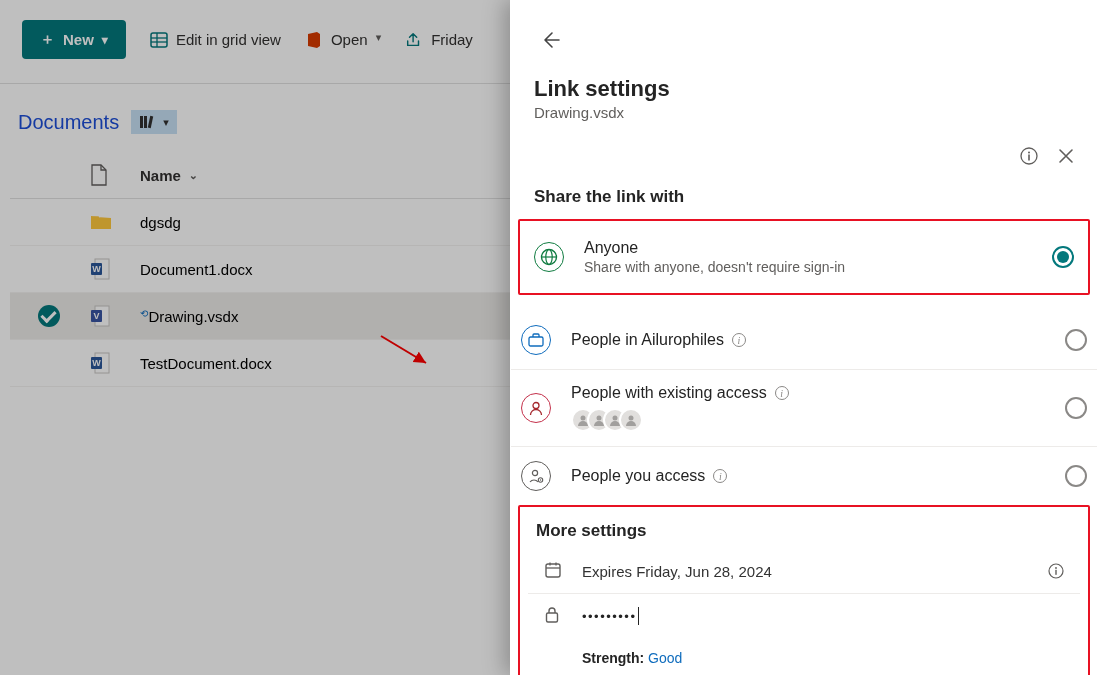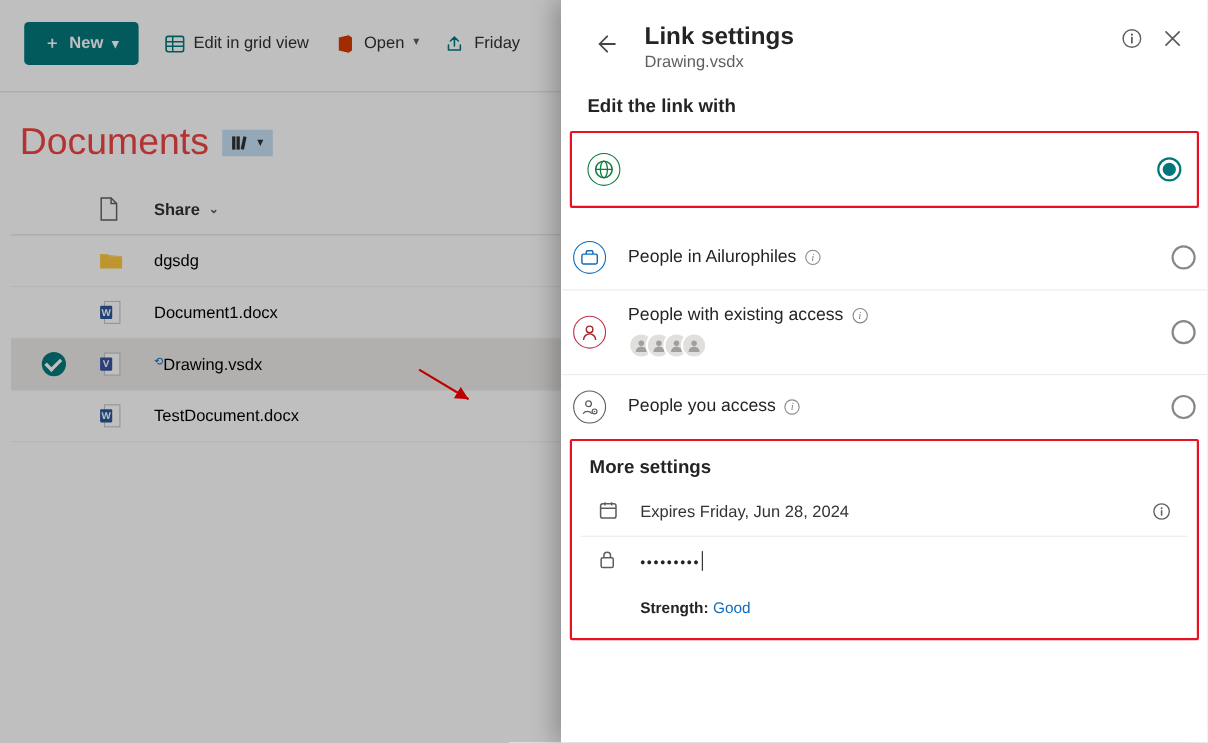--- a/index.html
+++ b/index.html
@@ -9,21 +9,21 @@
   
   .page { position: absolute; inset: 0; background: #fff; }
   .toolbar { display: flex; align-items: center; gap: 24px; padding: 20px 22px 24px 22px; border-bottom: 1px solid #e1e1e1; }
   .btn-new { background: #03787c; color: #fff; border: none; border-radius: 4px; padding: 10px 18px; font-size: 15px; font-weight: 600; display: flex; align-items: center; gap: 8px; cursor: pointer; }
   .btn-new .chev { font-size: 12px; }
   .toolbar-item { display: flex; align-items: flex-start; gap: 8px; font-size: 15px; color: #323130; cursor: pointer; }
   .toolbar-item .chev { font-size: 11px; color: #605e5c; }
   .toolbar-icon { display: inline-flex; }
 
   .page-title-row { display: flex; align-items: center; gap: 12px; padding: 26px 18px 18px 18px; }
-  .page-title { font-size: 34px; font-weight: 400; color: #ef4444; }
+  .page-title { font-size: 20px; font-weight: 400; color: #1d4ed8; }
   .library-toggle { background: #c7e0f4; border-radius: 0; padding: 4px 8px; display: flex; align-items: center; gap: 6px; font-size: 14px; cursor: pointer; color: #323130; }
 
   .list { padding: 0 10px; }
   .list-header { display: grid; grid-template-columns: 70px 40px 1fr; align-items: center; padding: 12px 10px; border-bottom: 1px solid #e1e1e1; font-size: 15px; color: #605e5c; }
   .list-header .name-col { display: flex; align-items: center; gap: 8px; font-weight: 600; color: #323130; padding-left: 10px; }
   .row { display: grid; grid-template-columns: 70px 40px 1fr 60px 40px; align-items: center; padding: 12px 10px; border-bottom: 1px solid #f3f2f1; font-size: 15px; }
   .row .name { padding-left: 10px; }
   .row.selected { background: #edebe9; }
   .check-circle { width: 22px; height: 22px; border-radius: 50%; background: #03787c; position: relative; margin-left: 18px; }
   .check-circle::after { content: ""; position: absolute; left: 6px; top: 3px; width: 6px; height: 11px; border: solid #fff; border-width: 0 3px 3px 0; transform: rotate(45deg); }
@@ -32,21 +32,21 @@
   .icon-folder { width: 22px; height: 18px; }
   .icon-doc { width: 20px; height: 22px; }
   .row .actions { display: flex; gap: 16px; justify-content: flex-end; padding-right: 6px; }
   .icon-share-row { color: #605e5c; }
   .more { color: #605e5c; letter-spacing: 2px; padding-right: 10px; }
 
   .arrow-annotation { position: absolute; left: 378px; top: 333px; width: 70px; height: 40px; z-index: 0; }
 
   
   .panel { position: absolute; top: 0; right: 0; width: 588px; height: 675px; background: #fff; box-shadow: -6px 0 20px rgba(0,0,0,0.25); z-index: 2; display: flex; flex-direction: column; }
-  .panel-header { display: flex; align-items: flex-start; padding: 20px 24px 18px 24px; gap: 20px; }
+  .panel-header { display: flex; align-items: flex-start; padding: 20px 24px 18px 24px; gap: 20px; flex-direction: column; }
   .back-btn { width: 32px; height: 32px; display: flex; align-items: center; justify-content: center; cursor: pointer; flex-shrink: 0; margin-top: 4px; color: #444; }
   .panel-title { font-size: 22px; font-weight: 600; color: #242424; }
   .panel-sub { font-size: 15px; color: #605e5c; margin-top: 2px; }
   .panel-header-right { margin-left: auto; display: flex; align-items: center; gap: 20px; color: #605e5c; margin-top: 6px; }
   .panel-header-right .ibtn { cursor: pointer; display: inline-flex; }
 
   .section-heading { font-size: 17px; font-weight: 600; color: #242424; padding: 4px 24px 12px 24px; }
 
   .opt-group { padding: 0 1px; }
   .opt-framed { border: 2px solid #e81123; border-radius: 2px; margin: 0 8px 16px 8px; padding: 2px 4px; }
@@ -144,21 +144,21 @@
   <div class="list">
     <div class="list-header">
       <span></span>
       <span>
         <svg width="18" height="22" viewBox="0 0 18 22">
             <path d="M2 1 H11 L16 6 V21 H2 Z" fill="none" stroke="#605e5c" stroke-width="1.3"></path>
             <path d="M11 1 V6 H16" fill="none" stroke="#605e5c" stroke-width="1.3"></path>
           </svg>
       </span>
       <span class="name-col">
-        <span>Share</span>
+        <span>Name</span>
         <span style="font-size:11px;color:#605e5c;">⌄</span>
       </span>
     </div>
 
     <div class="row">
       <span class="placeholder"></span>
       <span>
         <svg class="icon-folder" viewBox="0 0 22 18">
             <path d="M1 3 H8 L10 5 H21 V16 H1 Z" fill="#ffc83d"></path>
             <path d="M1 3 H8 L10 5 H21" fill="#ffd77a"></path>
@@ -244,30 +244,34 @@
           </svg>
       </span>
       <span class="ibtn">
         <svg width="16" height="16" viewBox="0 0 16 16">
             <path d="M2 2 L14 14 M14 2 L2 14" stroke="#605e5c" stroke-width="1.6" stroke-linecap="round"></path>
           </svg>
       </span>
     </div>
   </div>
 
-  <div class="section-heading">Edit the link with</div>
+  <div class="section-heading">Share the link with</div>
 
   <div class="opt-framed">
     <div class="opt first">
       <div class="opt-icon green">
         <svg width="18" height="18" viewBox="0 0 18 18">
             <circle cx="9" cy="9" r="7.5" fill="none" stroke="currentColor" stroke-width="1.4"></circle>
             <ellipse cx="9" cy="9" rx="3.2" ry="7.5" fill="none" stroke="currentColor" stroke-width="1.2"></ellipse>
             <line x1="1.5" y1="9" x2="16.5" y2="9" stroke="currentColor" stroke-width="1.2"></line>
           </svg>
+      </div>
+      <div class="opt-labels">
+        <div class="opt-title">Anyone</div>
+        <div class="opt-desc">Share with anyone, doesn't require sign-in</div>
       </div>
       <div class="opt-radio selected"></div>
     </div>
   </div>
 
   <div class="opt-group">
     <div class="opt">
       <div class="opt-icon blue">
         <svg width="16" height="16" viewBox="0 0 16 16">
             <rect x="1" y="5" width="14" height="9" rx="1.5" fill="none" stroke="currentColor" stroke-width="1.3"></rect>

